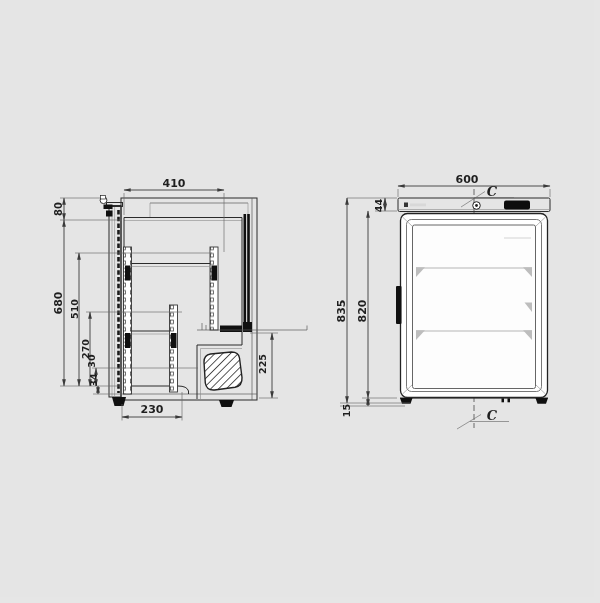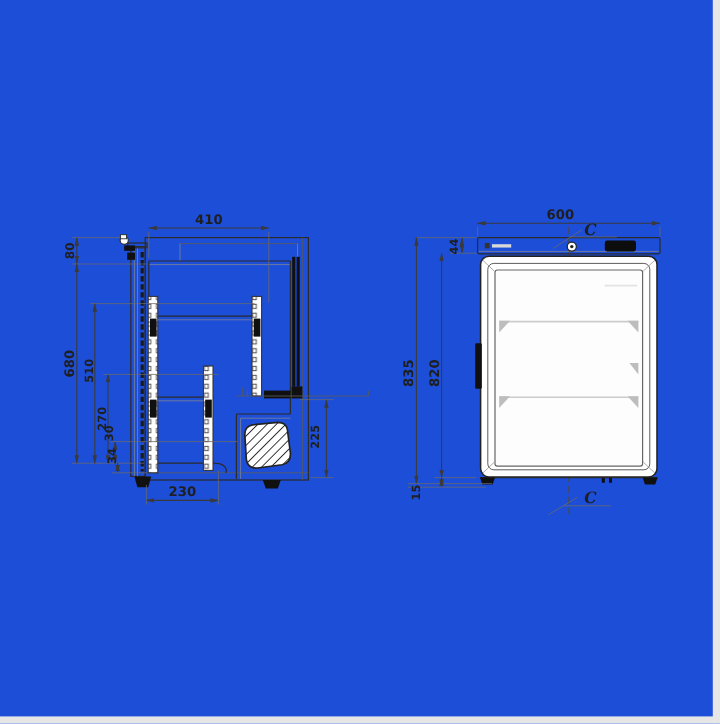--- a/index.html
+++ b/index.html
@@ -1,16 +1,16 @@
 <!DOCTYPE html>
 <html><head>
 <meta charset="utf-8">
 <style>
   html,body{margin:0;padding:0;background:#fff;}
-  .stage{position:relative;width:600px;height:603px;background:#1d4ed8;overflow:hidden;
+  .stage{position:relative;width:600px;height:603px;background:#e5e5e5;overflow:hidden;
          font-family:"DejaVu Sans","Liberation Sans",sans-serif;text-align:right;}
   .edge-right{position:absolute;right:0;top:0;width:6px;height:603px;background:#e6e6e6;}
   .edge-bottom{position:absolute;left:0;bottom:0;width:600px;height:6px;background:#e6e6e6;}
   svg{position:absolute;left:0;top:0;}
   .ln{stroke:#2b2b2b;stroke-width:1;fill:none;}
   .ln-thin{stroke:#5a5a5a;stroke-width:0.7;fill:none;}
   .ln-lt{stroke:#8a8a8a;stroke-width:0.6;fill:none;}
   .dimline{stroke:#3a3a3a;stroke-width:0.9;fill:none;}
   .extline{stroke:#6a6a6a;stroke-width:0.65;fill:none;}
   .dim{font-family:"DejaVu Sans","Liberation Sans",sans-serif;font-weight:bold;fill:#1f1f1f;font-size:11px;text-anchor:middle;}

